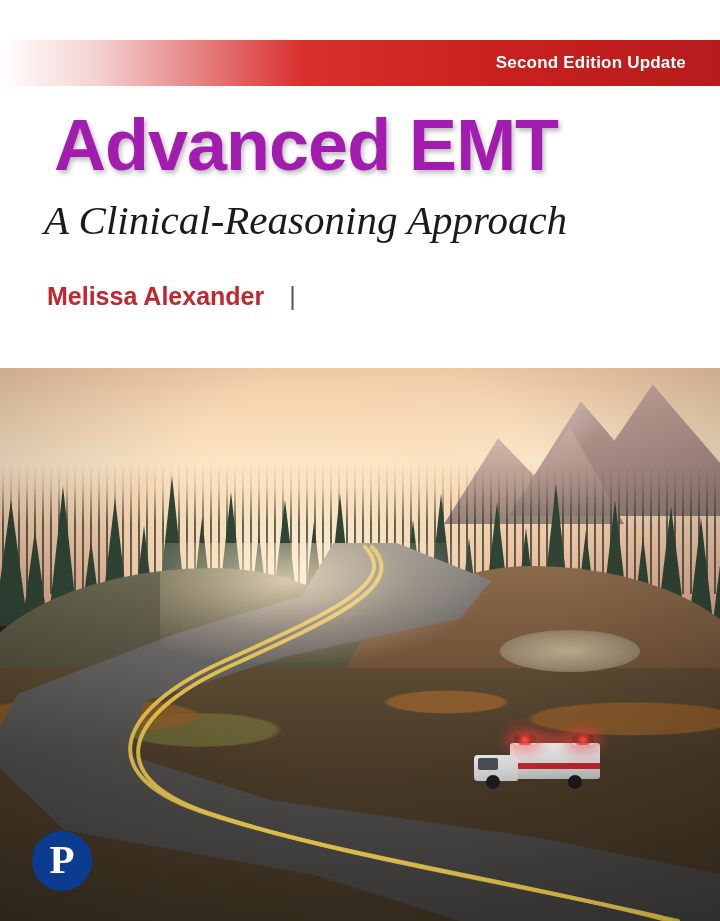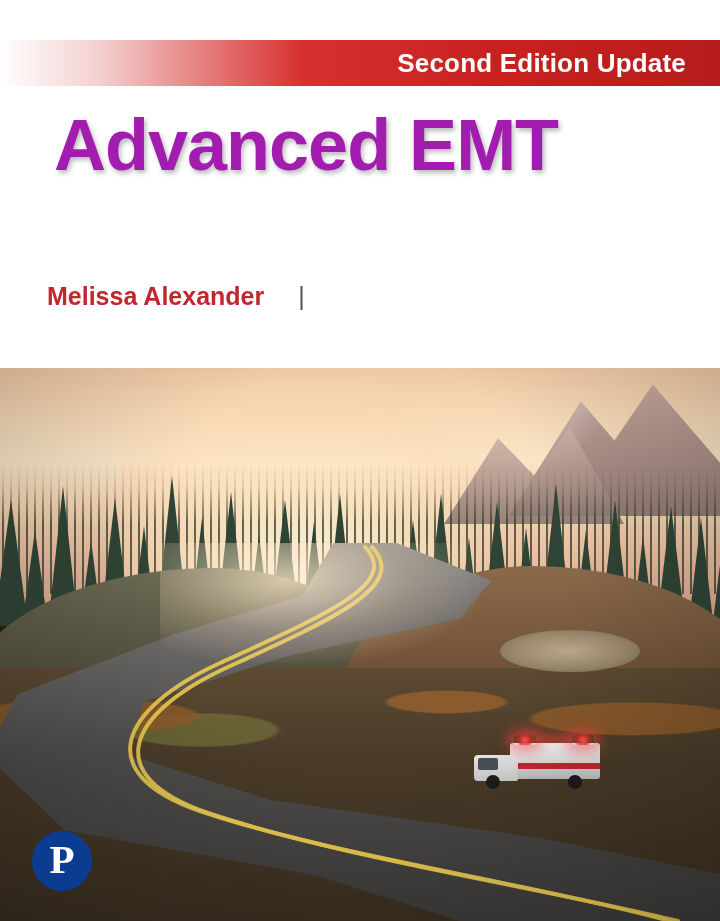--- a/index.html
+++ b/index.html
@@ -25,21 +25,21 @@
     height: 46px;
     background: linear-gradient(to right, #ffffff 0%, #f4cfcf 14%, #d8302f 42%, #c8201f 70%, #b71c1c 100%);
   }
   .banner-text {
     position: absolute;
     top: 40px;
     right: 34px;
     height: 46px;
     line-height: 46px;
     color: #ffffff;
-    font-size: 26px;
+    font-size: 17px;
     font-weight: bold;
     letter-spacing: 0.2px;
   }
 
   
   .main-title {
     position: absolute;
     top: 104px;
     left: 54px;
     font-size: 72px;
@@ -59,21 +59,21 @@
     letter-spacing: 0px;
   }
 
   
   .authors {
     position: absolute;
     top: 282px;
     left: 47px;
     display: flex;
     align-items: center;
-    gap: 12px;
+    gap: 3px;
     text-align: center;
   }
   .author {
     font-size: 25px;
     font-weight: bold;
     color: #c1272d;
   }
   .author-sep {
     color: #555;
     font-size: 25px;
@@ -352,20 +352,21 @@
 </style>
 </head>
 <body>
 
 <div id="cover">
 
   <div class="banner"></div>
   <div class="banner-text">Second Edition Update</div>
 
   <div class="main-title">Advanced EMT</div>
+  <div class="subtitle">A Clinical-Reasoning Approach</div>
 
   <div class="authors">
     <span class="author">Melissa Alexander</span>
     <span class="author-sep">|</span>
   </div>
 
   <div class="photo">
     <div class="sky"></div>
     <div class="sun-glow"></div>
     <div class="mtn-right"></div>

